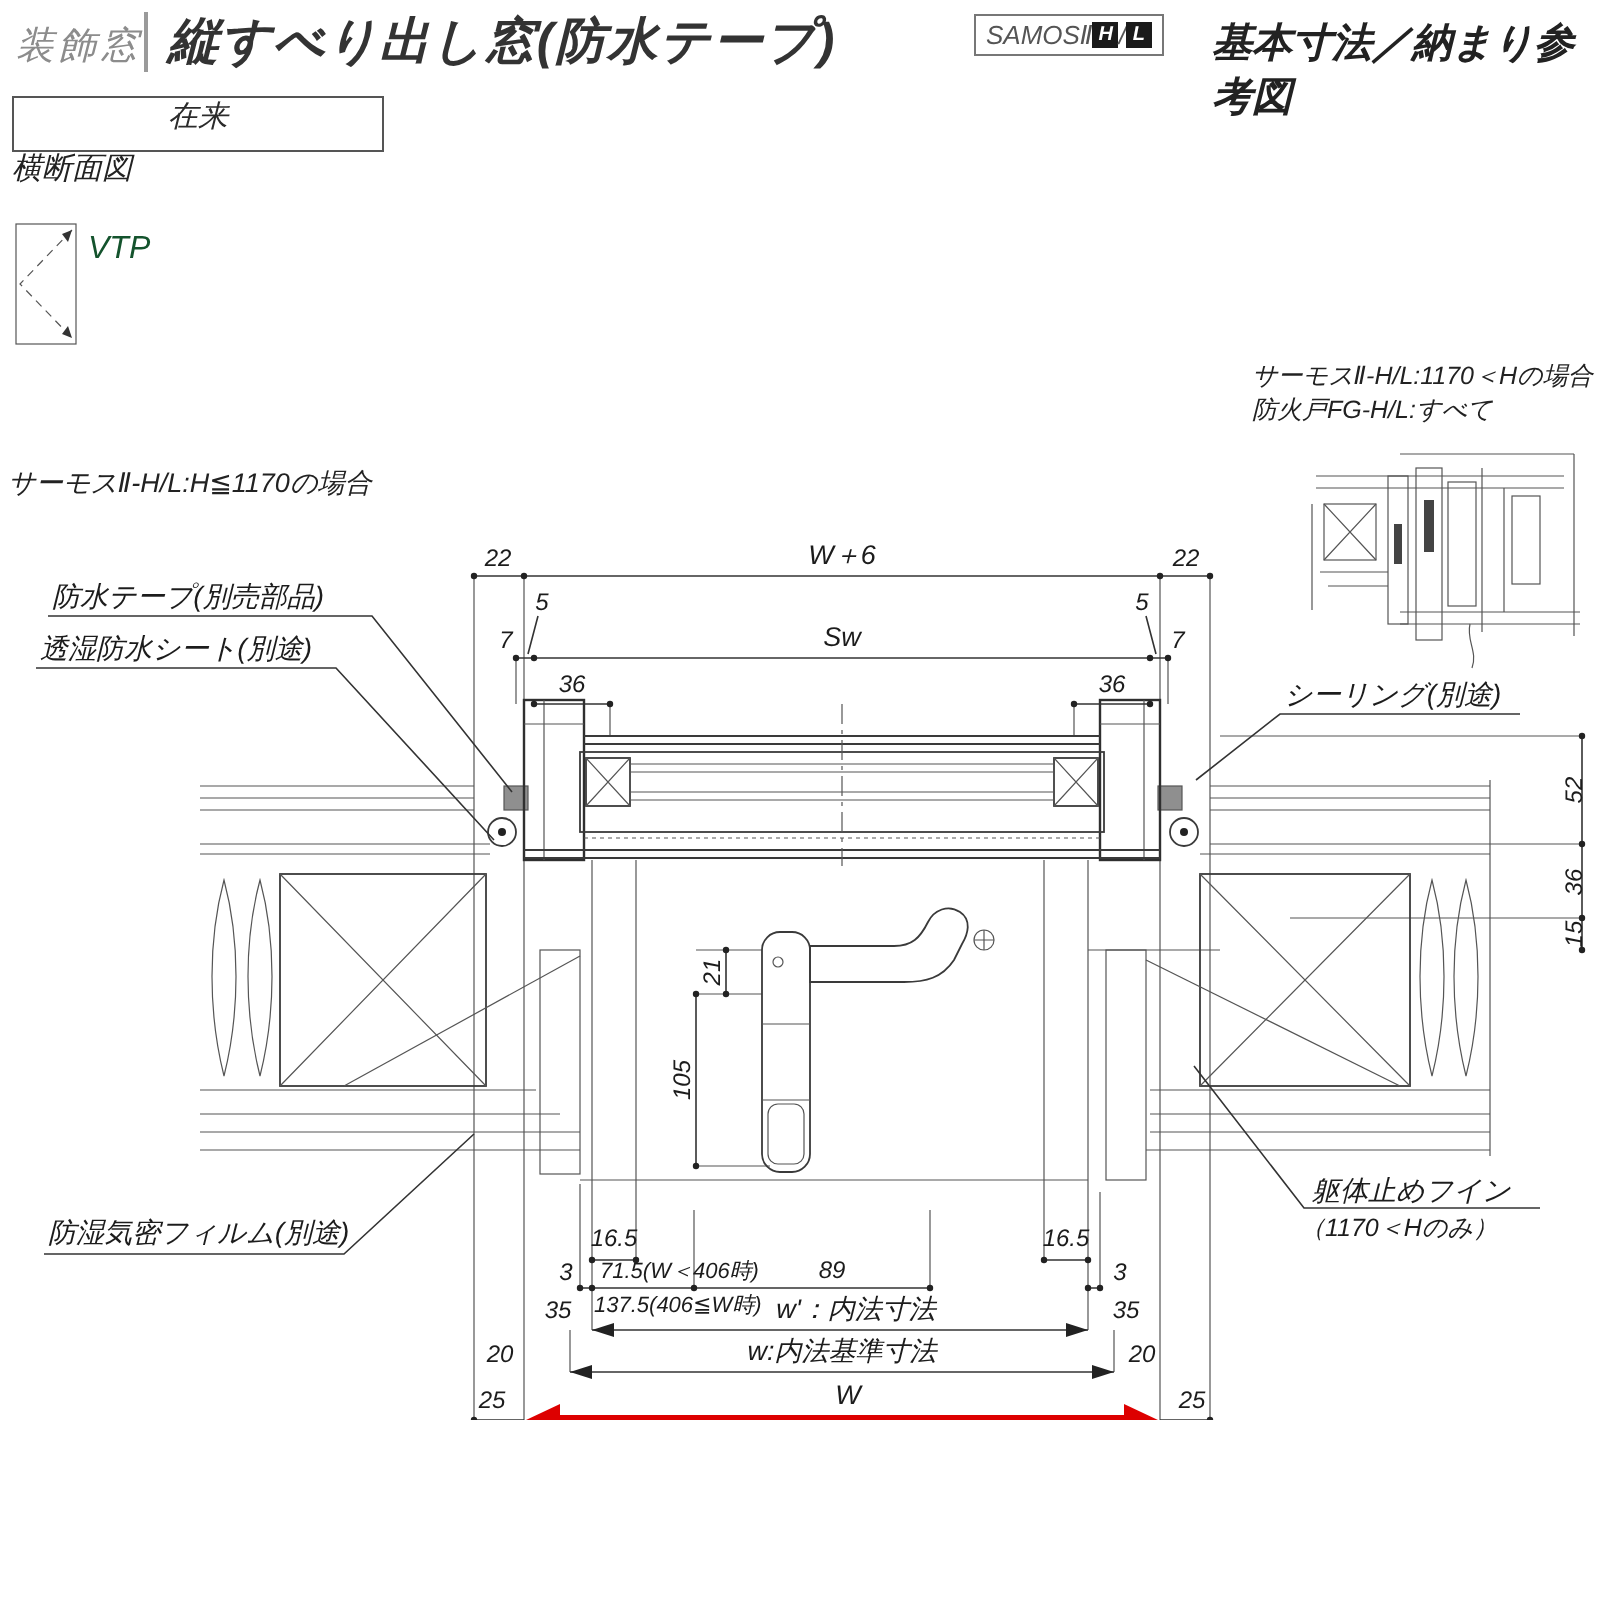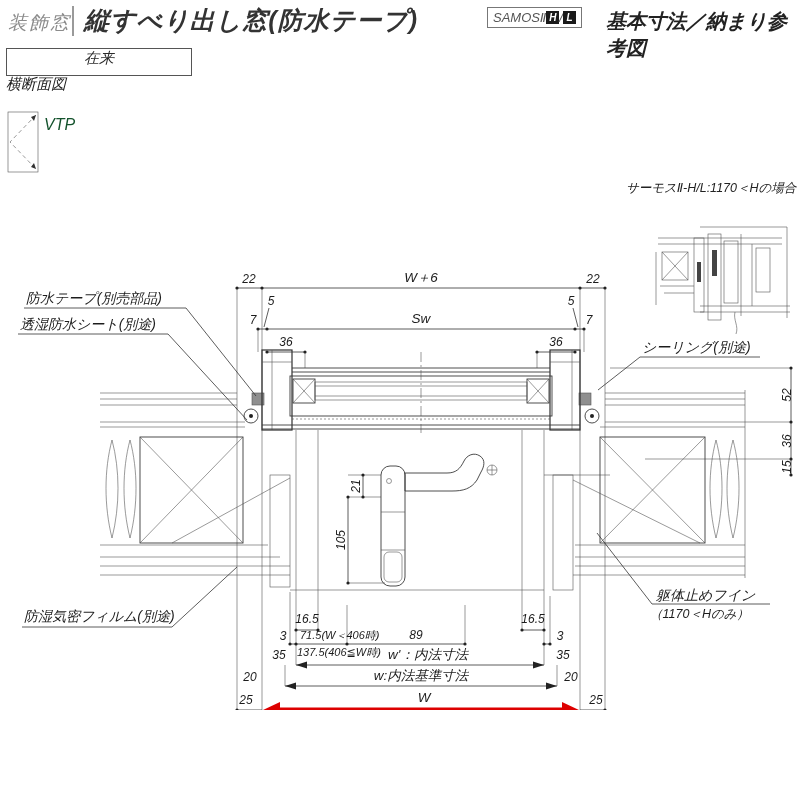--- a/index.html
+++ b/index.html
@@ -55,21 +55,23 @@
   <svg class="abs" style="left:6px;top:110px;" width="40" height="66">
     <rect x="2" y="2" width="30" height="60" class="thin"></rect>
     <polyline points="30,5 4,32 30,59" class="thin" stroke-dasharray="4,3"></polyline>
     <polygon points="30,5 25,7 28,11" fill="#333"></polygon>
     <polygon points="30,59 25,57 28,53" fill="#333"></polygon>
   </svg>
   <div class="abs vtp-label">VTP</div>
 
   <div class="abs note note-right">
     <div>サーモスⅡ-H/L:1170＜Hの場合</div>
+    <div>防火戸FG-H/L:すべて</div>
   </div>
+  <div class="abs note note-left">サーモスⅡ-H/L:H≦1170の場合</div>
 
   <svg class="abs" style="left:0;top:0;" width="800" height="800" viewBox="0 0 800 800">
     <defs>
       <pattern id="hatch" width="7" height="7" patternUnits="userSpaceOnUse" patternTransform="rotate(45)">
         <line x1="0" y1="0" x2="0" y2="7" stroke="#666" stroke-width="0.8"></line>
       </pattern>
     </defs>
 
     <g class="thin">
       <path d="M237,288 V714 M262,288 V714 M580,288 V714 M605,288 V714"></path>

